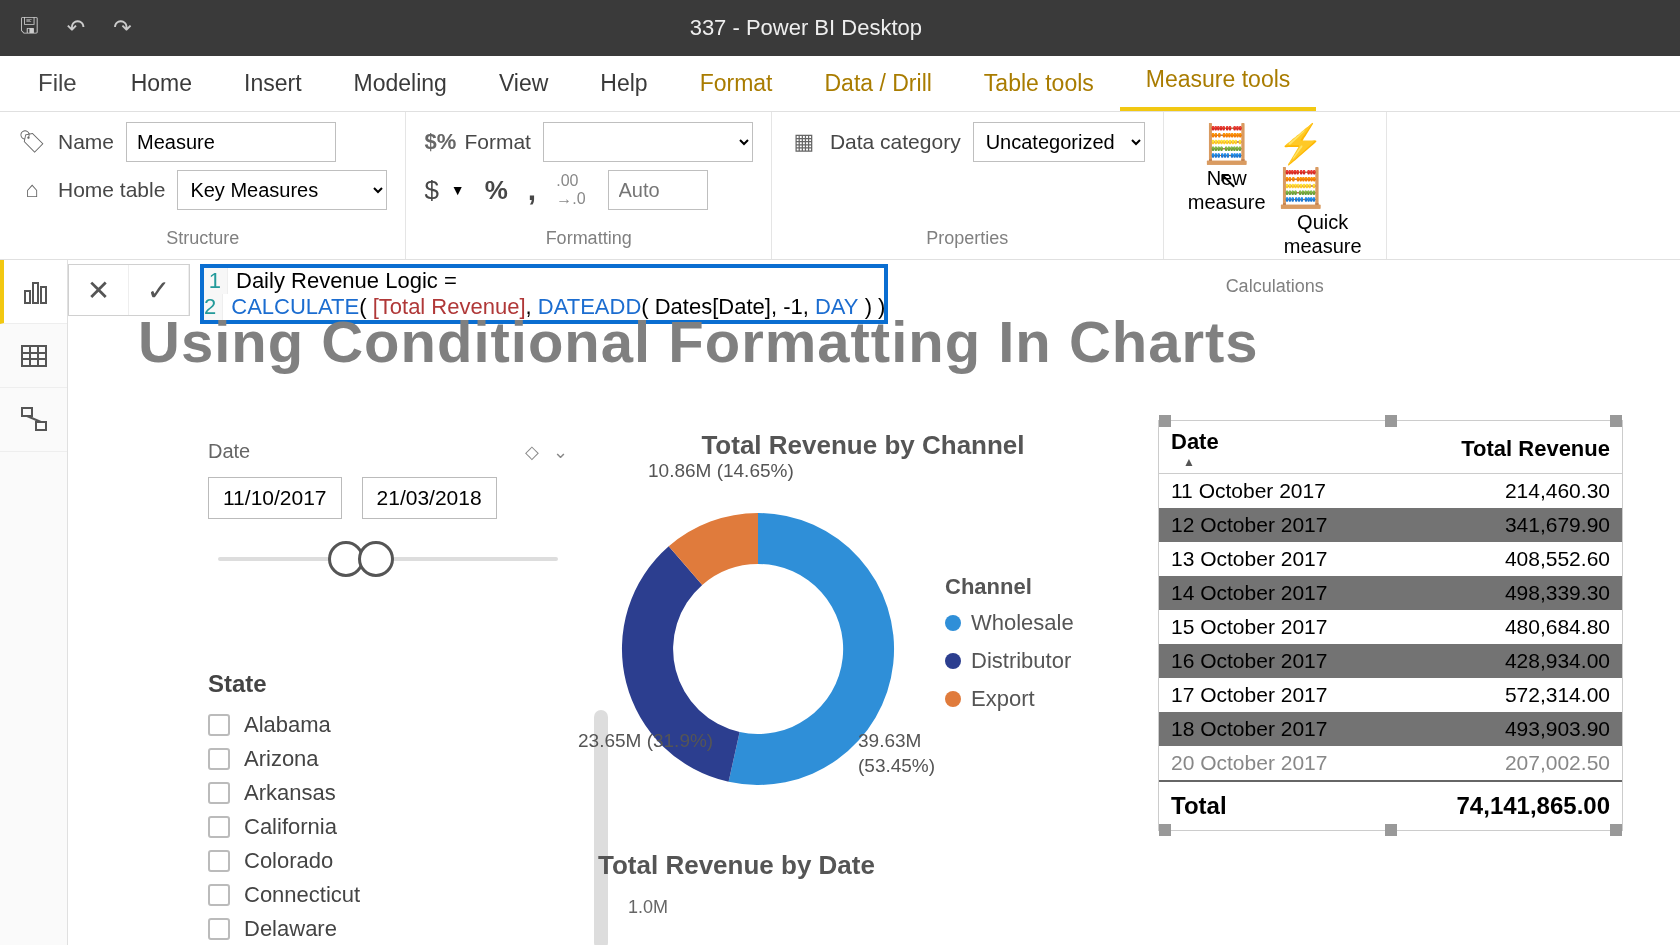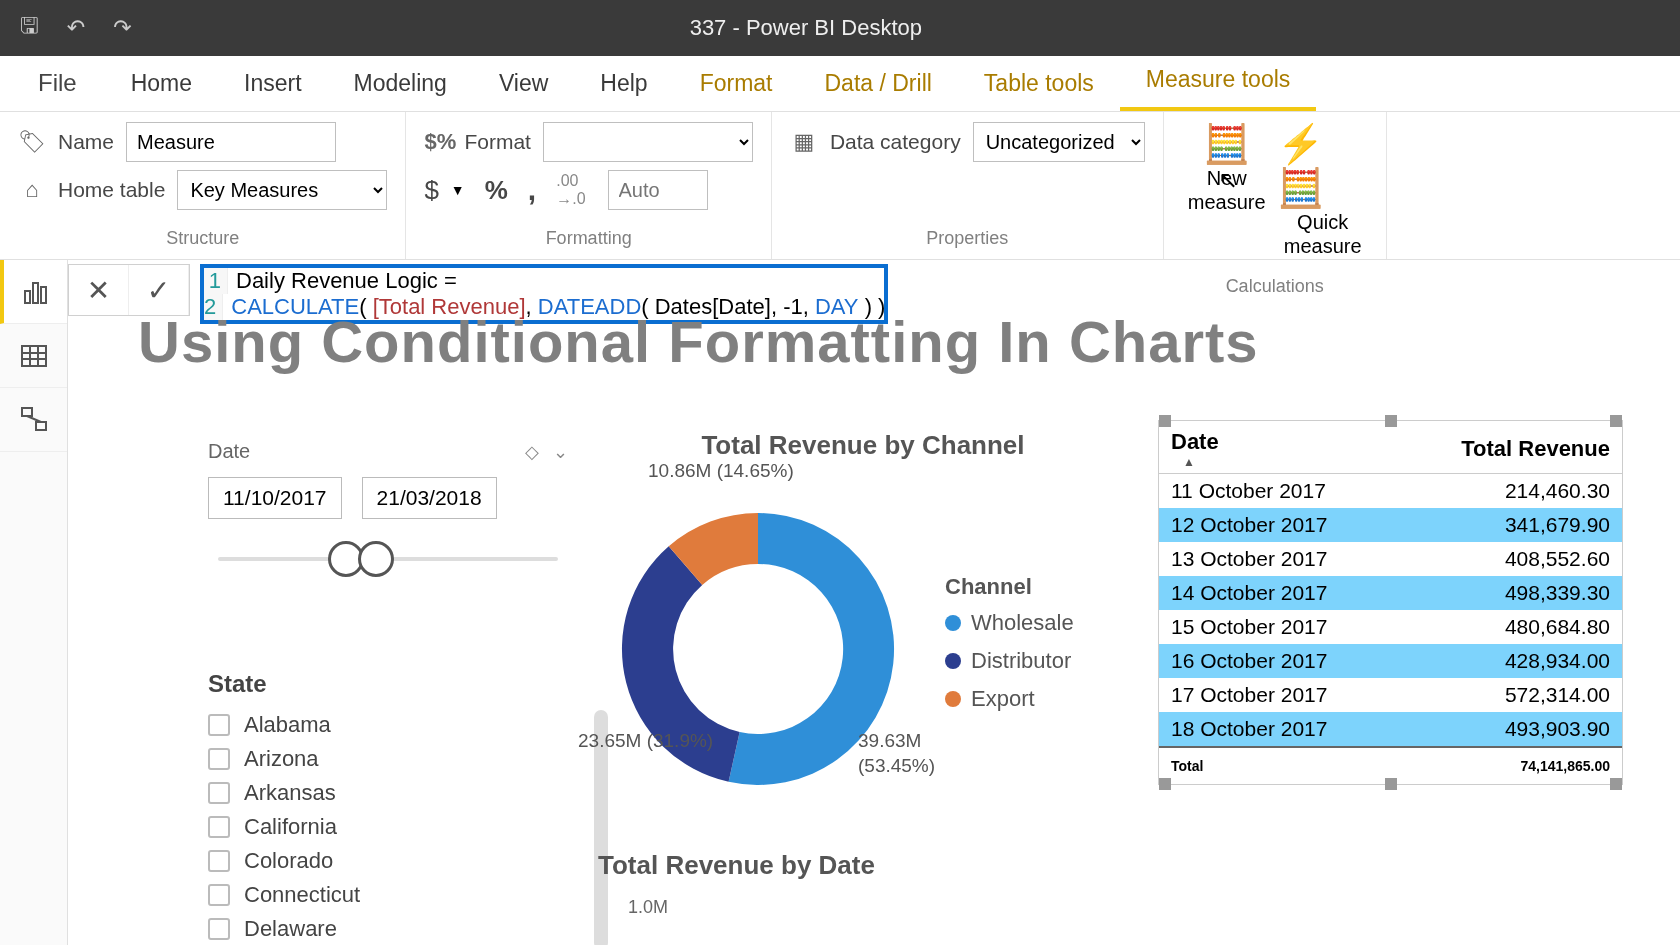--- a/index.html
+++ b/index.html
@@ -83,23 +83,23 @@
 
 .table-visual { position: absolute; left: 1090px; top: 110px; width: 465px; border: 1px solid #ccc; background: #fff; }
 .table-visual .handles-top, .table-visual .handles-bottom { position: absolute; width: 100%; display: flex; justify-content: space-between; }
 .table-visual .handle { width: 12px; height: 12px; background: #999; }
 .table-visual table { width: 100%; border-collapse: collapse; }
 .table-visual th { text-align: left; font-size: 22px; font-weight: 600; padding: 8px 12px 4px 12px; border-bottom: 1px solid #ccc; }
 .table-visual th:last-child { text-align: right; }
 .table-visual .sort-ind { font-size: 12px; color: #555; padding-left: 12px; }
 .table-visual td { font-size: 21px; padding: 5px 12px; }
 .table-visual td:last-child { text-align: right; }
-.table-visual tr.alt { background: #7dd3fc; }
+.table-visual tr.alt { background: #737373; }
 .table-visual tr.cut td { overflow: hidden; height: 20px; color: #888; }
-.table-visual tr.total td { border-top: 2px solid #666; font-weight: 700; font-size: 14px; padding: 10px 12px; }
+.table-visual tr.total td { border-top: 2px solid #666; font-weight: 700; font-size: 24px; padding: 10px 12px; }
 
 .bar-chart { position: absolute; left: 530px; top: 540px; width: 500px; }
 .bar-chart .ttl { font-size: 26px; font-weight: 600; color: #555; margin-bottom: 16px; }
 .bar-chart .ylab { font-size: 18px; color: #666; margin-left: 30px; }
 
 .cursor-img { position: absolute; left: 1218px; top: 166px; font-size: 24px; pointer-events: none; }
 </style>
 </head>
 <body>
 
@@ -366,20 +366,24 @@
           <tr>
             <td>17 October 2017</td>
             <td>572,314.00</td>
           </tr>
           <tr class="alt">
             <td>18 October 2017</td>
             <td>493,903.90</td>
           </tr>
         </tbody>
       <tbody>
+        <tr class="cut">
+            <td>20 October 2017</td>
+            <td>207,002.50</td>
+          </tr>
         <tr class="total">
             <td>Total</td>
             <td>74,141,865.00</td>
           </tr>
       </tbody>
     </table>
     <div class="handles-bottom" style="bottom:-6px;position:absolute">
         <div class="handle"></div>
         <div class="handle"></div>
         <div class="handle"></div>

